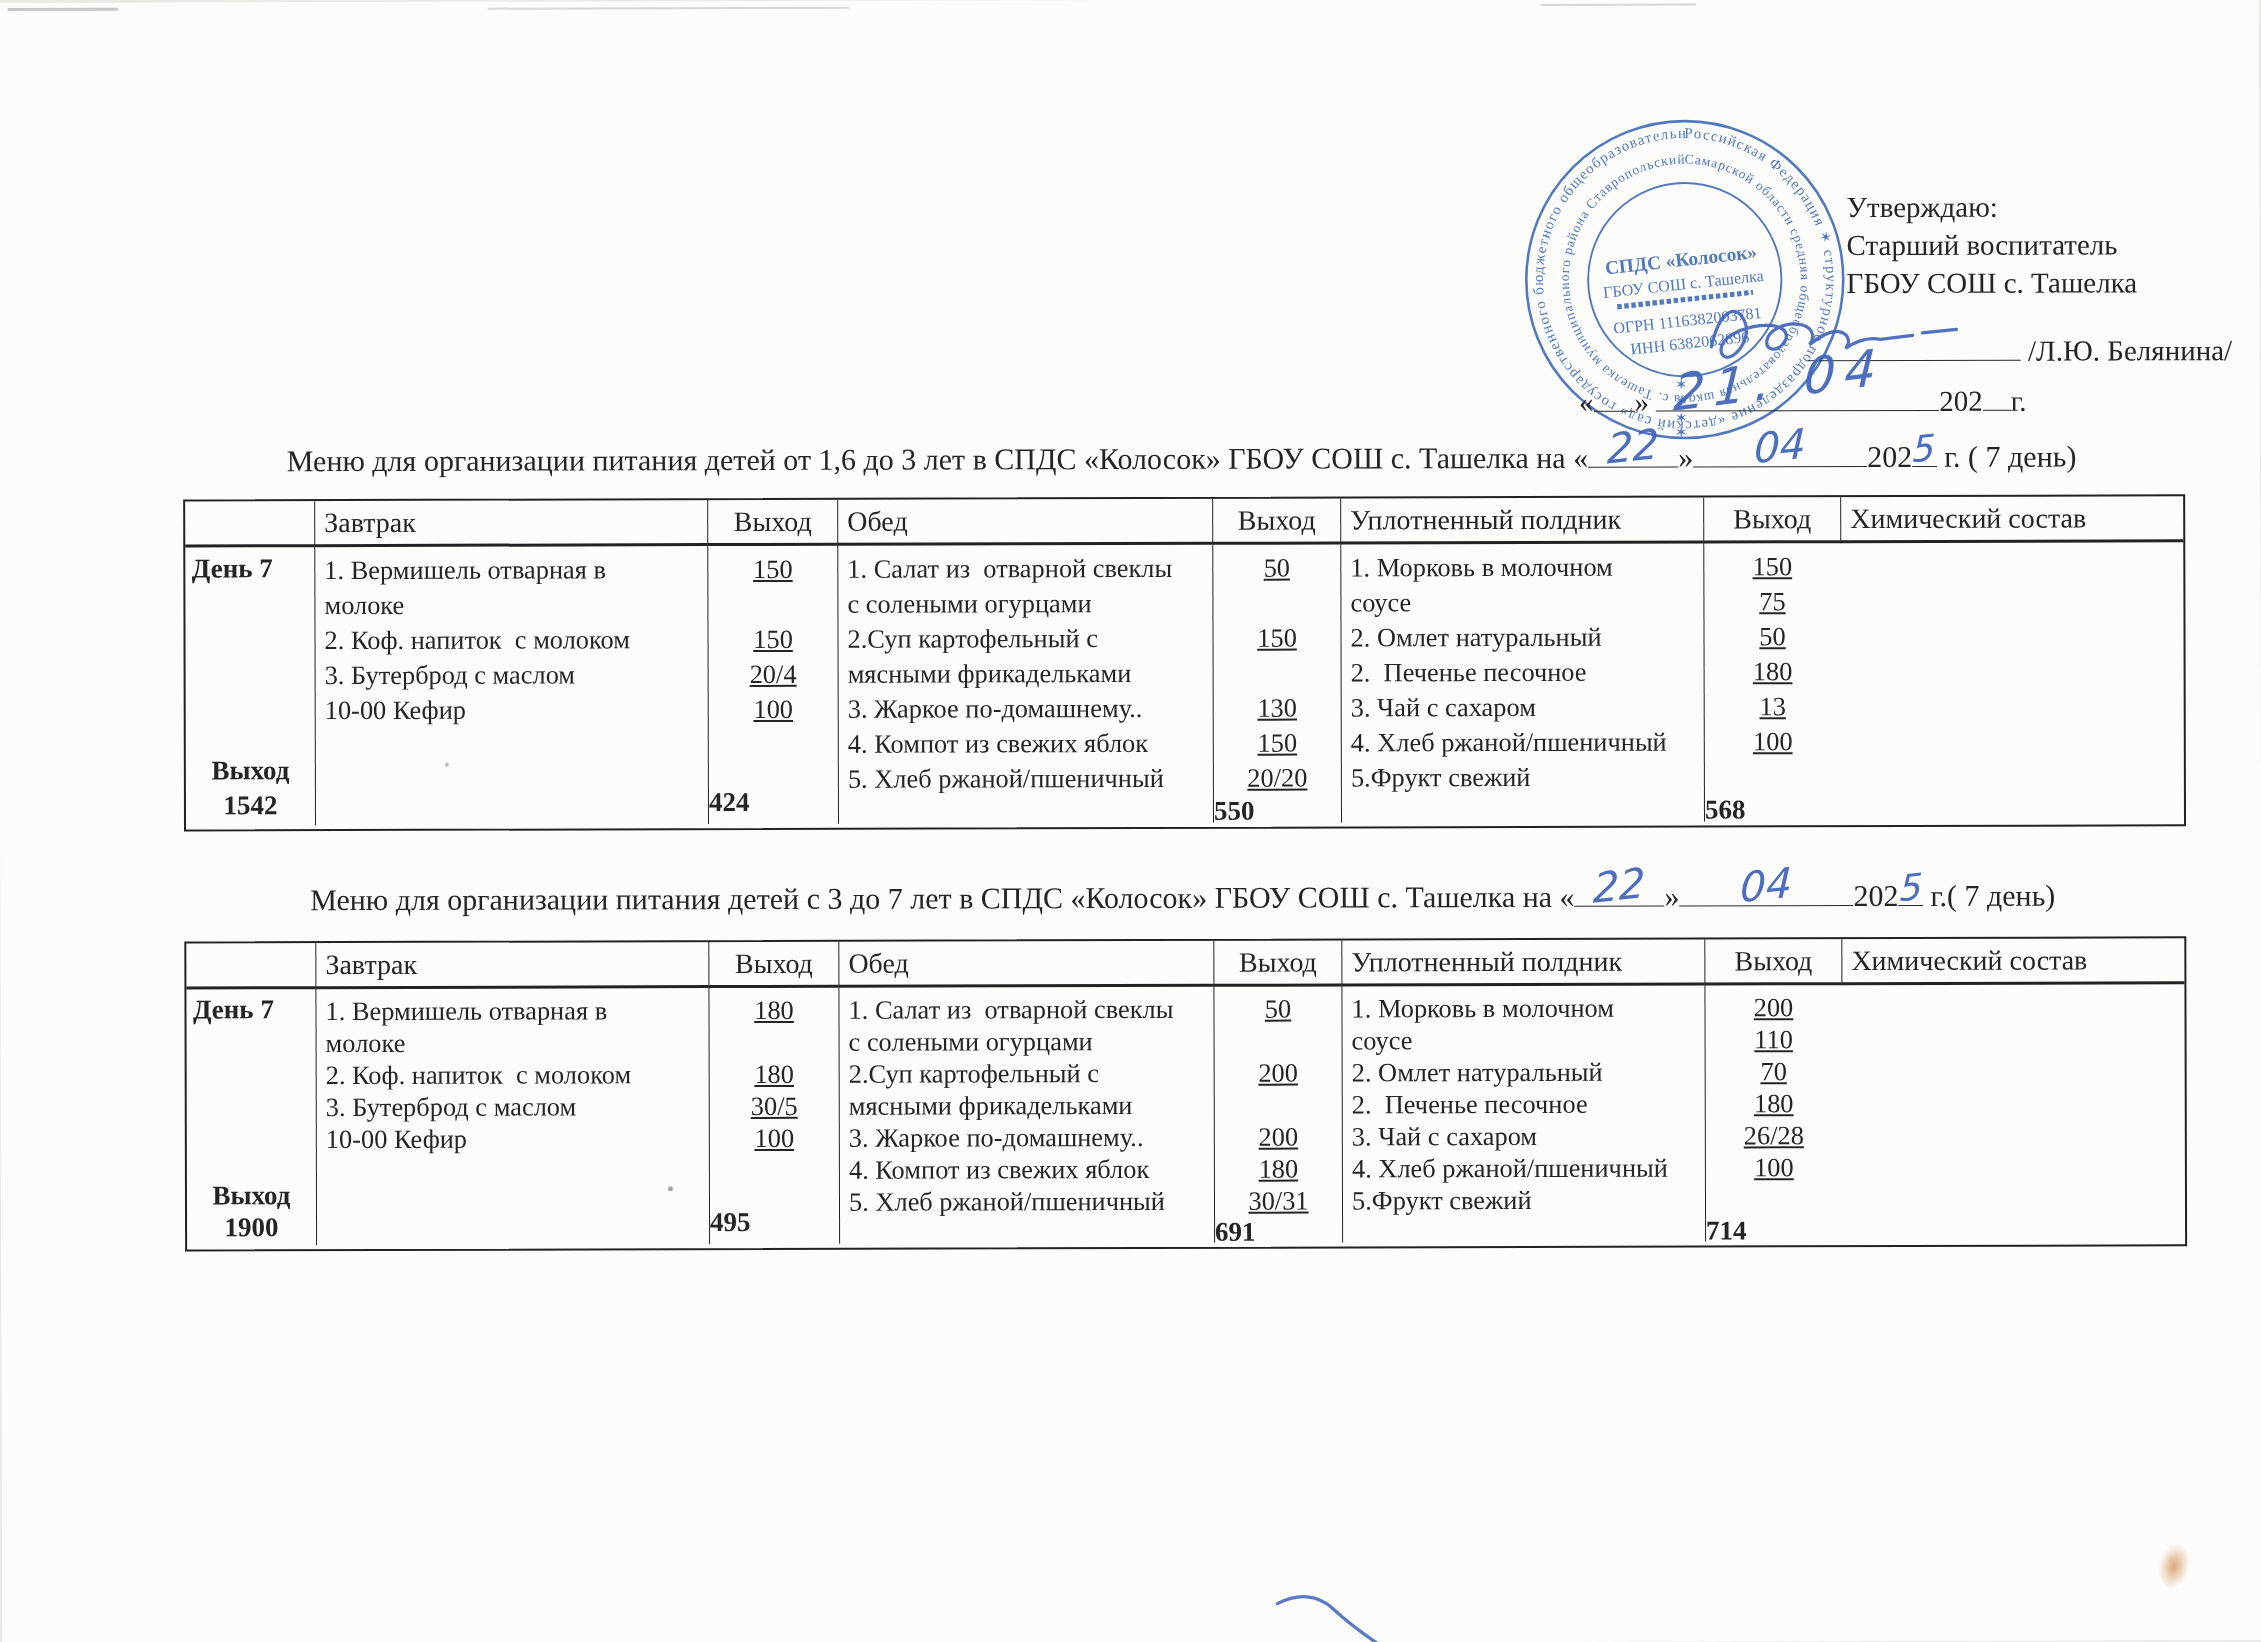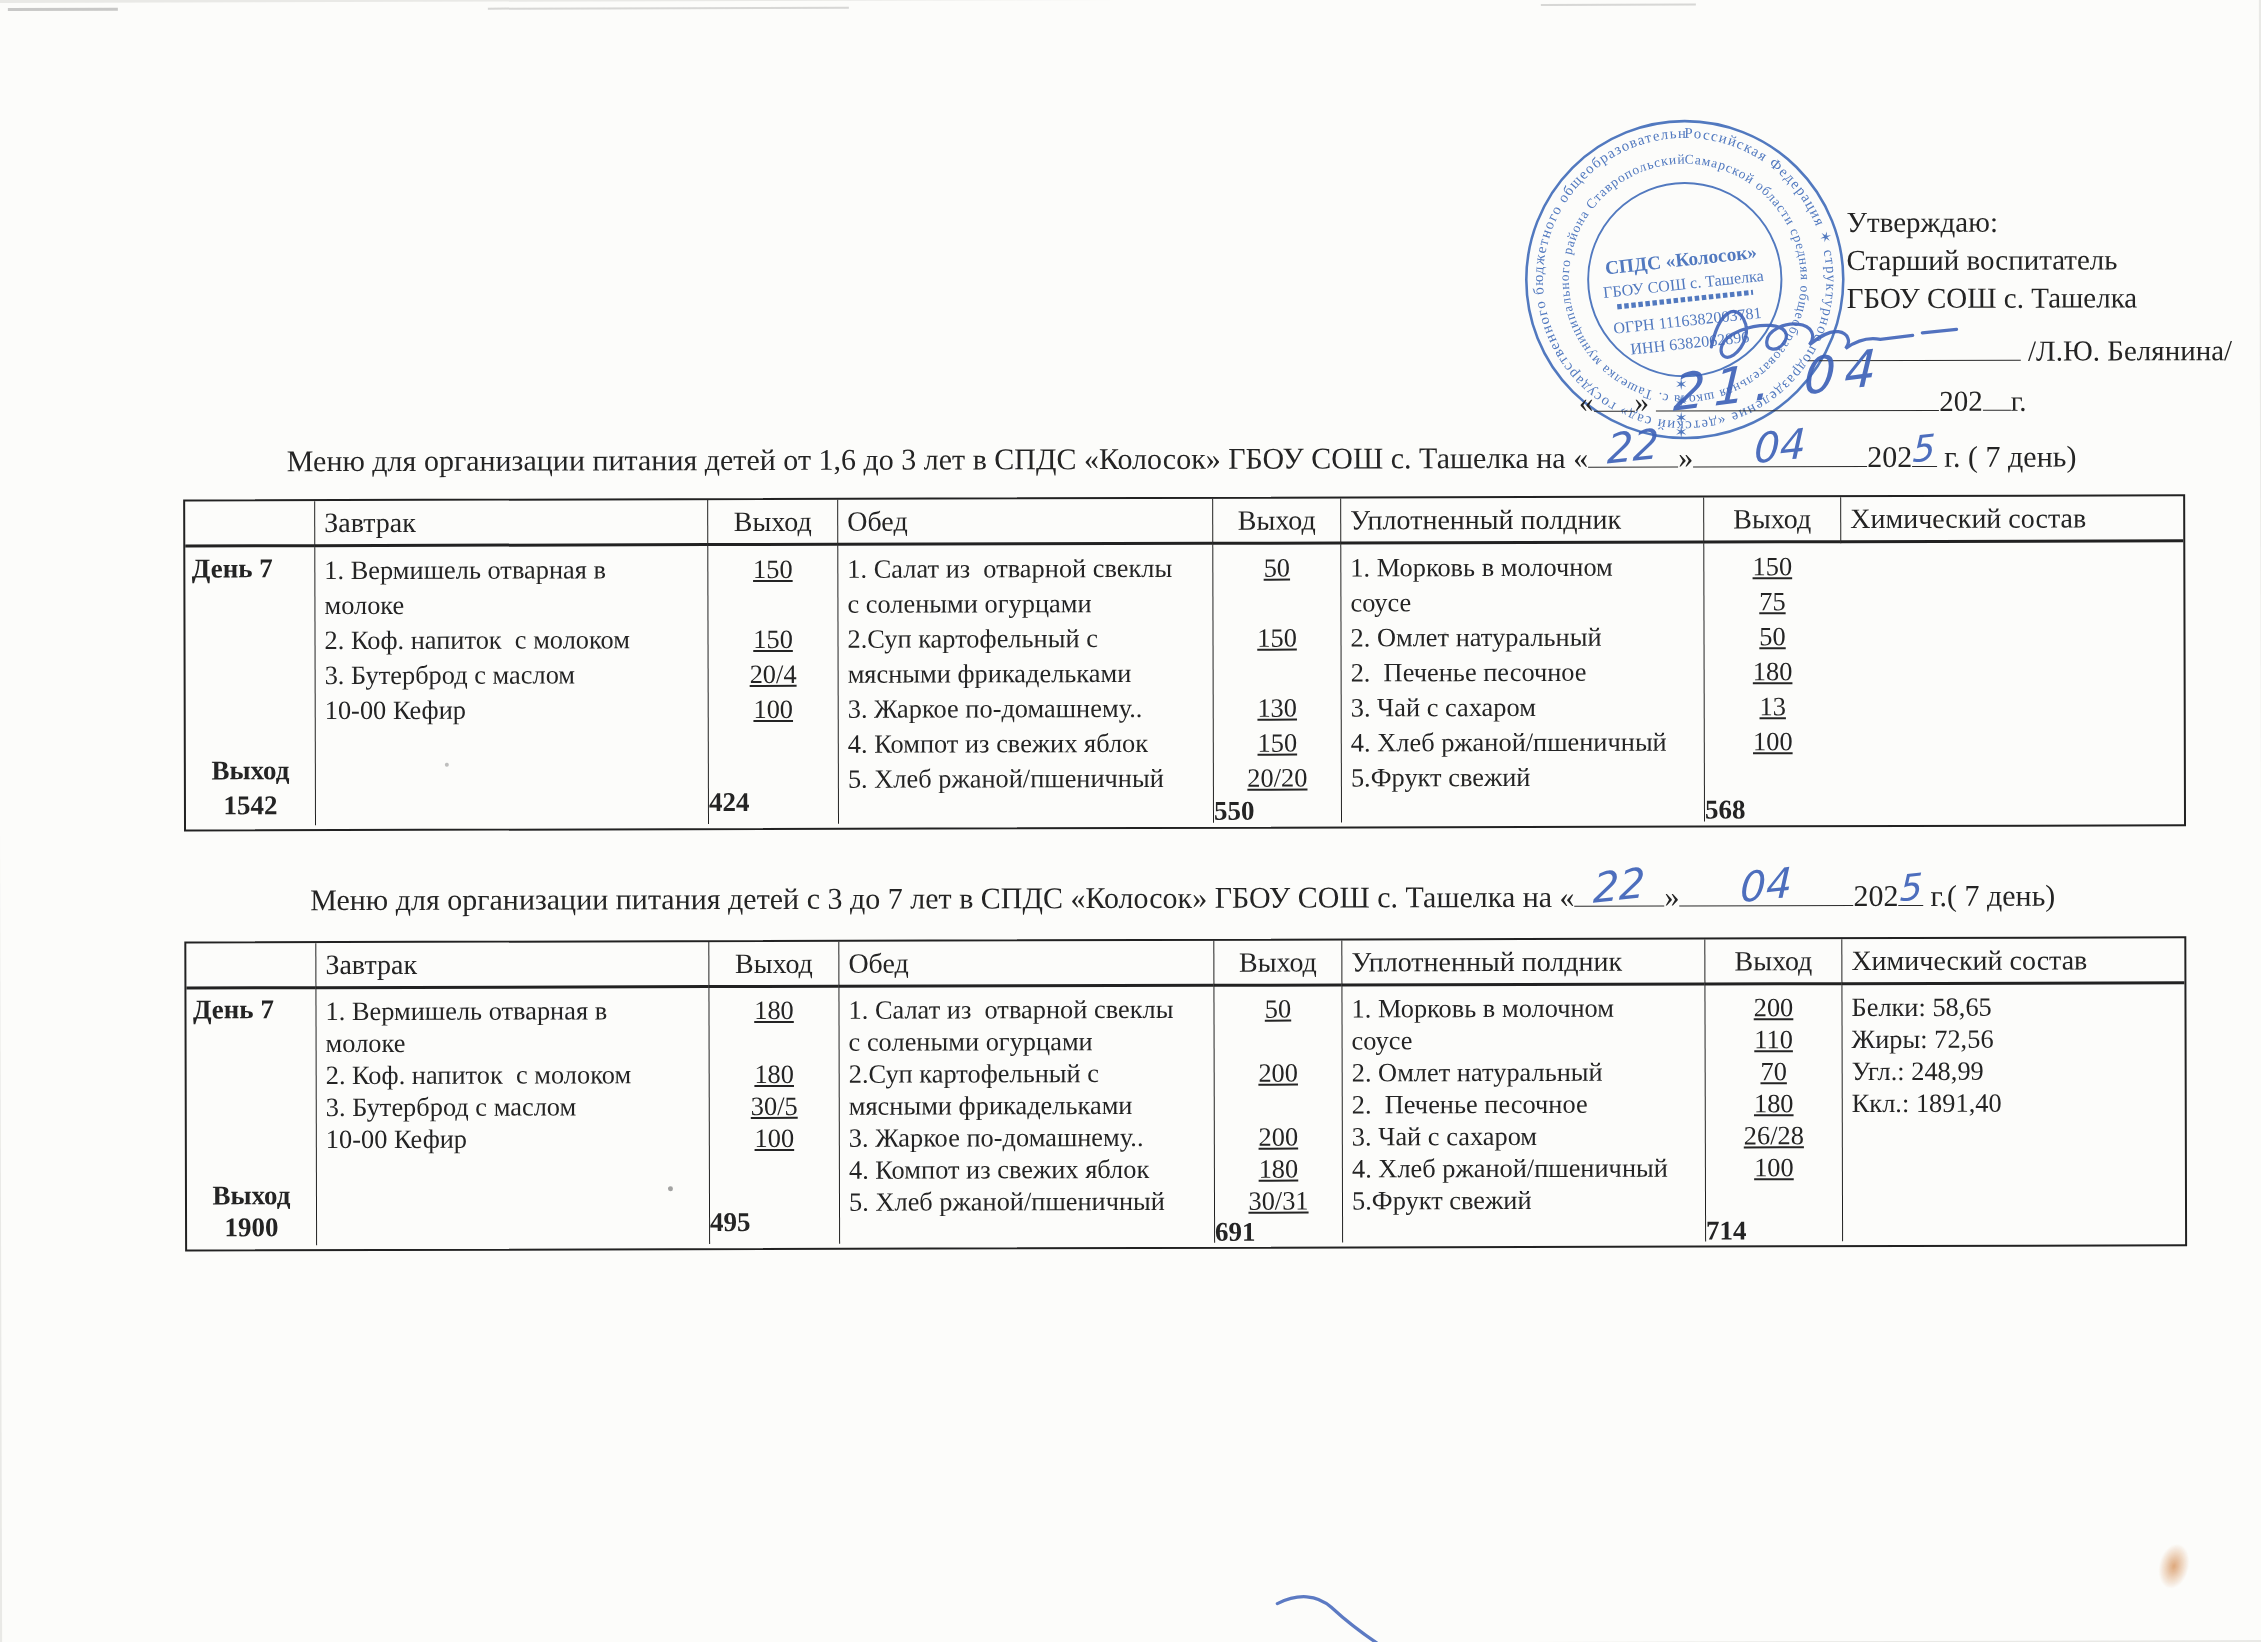--- a/index.html
+++ b/index.html
@@ -7,21 +7,21 @@
        font-family:"Liberation Serif","DejaVu Serif",serif;color:#242424;}
   .sheet{position:absolute;left:0;top:0;width:2261px;height:1643px;background:#fcfcfa;
          transform:rotate(-0.15deg);}
   
   .scanline{position:absolute;background:#666;opacity:.35;}
   .speck{position:absolute;background:#4a4a4a;border-radius:50%;opacity:.5;}
   .smudge{position:absolute;width:30px;height:46px;border-radius:50%;
           background:radial-gradient(ellipse at center,rgba(205,122,55,.65),rgba(205,122,55,0) 70%);
           transform:rotate(14deg);filter:blur(0.6px);}
   
-  .appr{position:absolute;left:1848px;top:205px;font-size:29px;line-height:38px;white-space:nowrap;}
+  .appr{position:absolute;left:1848px;top:190px;font-size:29px;line-height:38px;white-space:nowrap;}
   .sigrow{position:absolute;left:1809px;top:331px;font-size:29px;white-space:nowrap;}
   .daterow{position:absolute;left:1580px;top:381px;font-size:29px;white-space:nowrap;}
   .u{display:inline-block;border-bottom:1.9px solid #2a2a2a;height:31px;position:relative;vertical-align:baseline;}
   .u-sig{width:213px;}
   .u-q{width:41px;} .u-mid{width:283px;} .u-yr{width:28px;}
   .hw{font-family:"DejaVu Sans",sans-serif;font-style:italic;color:#3f63b8;}
   .hw-date{position:absolute;left:1674px;top:353px;font-size:50px;letter-spacing:9px;
            transform:rotate(-7deg) skewX(-10deg);opacity:.92;}
   
   .title{position:absolute;left:184px;width:1997px;text-align:center;font-size:30px;white-space:nowrap;}
@@ -290,28 +290,20 @@
               <div class="ln ctrt">200</div>
               <div class="ln ctrt">110</div>
               <div class="ln ctrt">70</div>
               <div class="ln ctrt">180</div>
               <div class="ln ctrt">26/28</div>
               <div class="ln ctrt">100</div>
               <div class="ln ctrt"></div>
             </div>
             <div class="total">714</div>
           </div>
-          <div class="bc">
-            <div class="lines">
-              <div class="ln">Белки: 58,65</div>
-              <div class="ln">Жиры: 72,56</div>
-              <div class="ln">Угл.: 248,99</div>
-              <div class="ln">Ккл.: 1891,40</div>
-            </div>
-          </div>
         </div>
       </div>
   </div>
 
   <svg class="penstroke" width="148" height="61" viewBox="0 0 230 95">
     <path d="M 8 28 C 40 12 70 14 92 34 C 120 60 152 84 188 106" fill="none" stroke="#3f63b8" stroke-width="5" stroke-linecap="round" opacity=".85"></path>
   </svg>
 
 </div>
 

